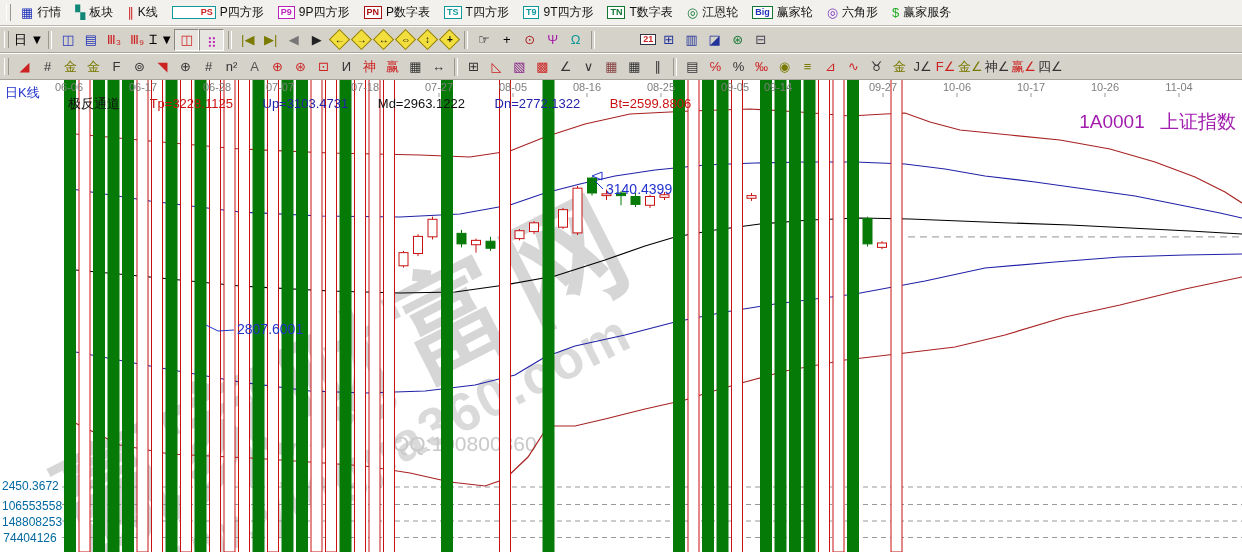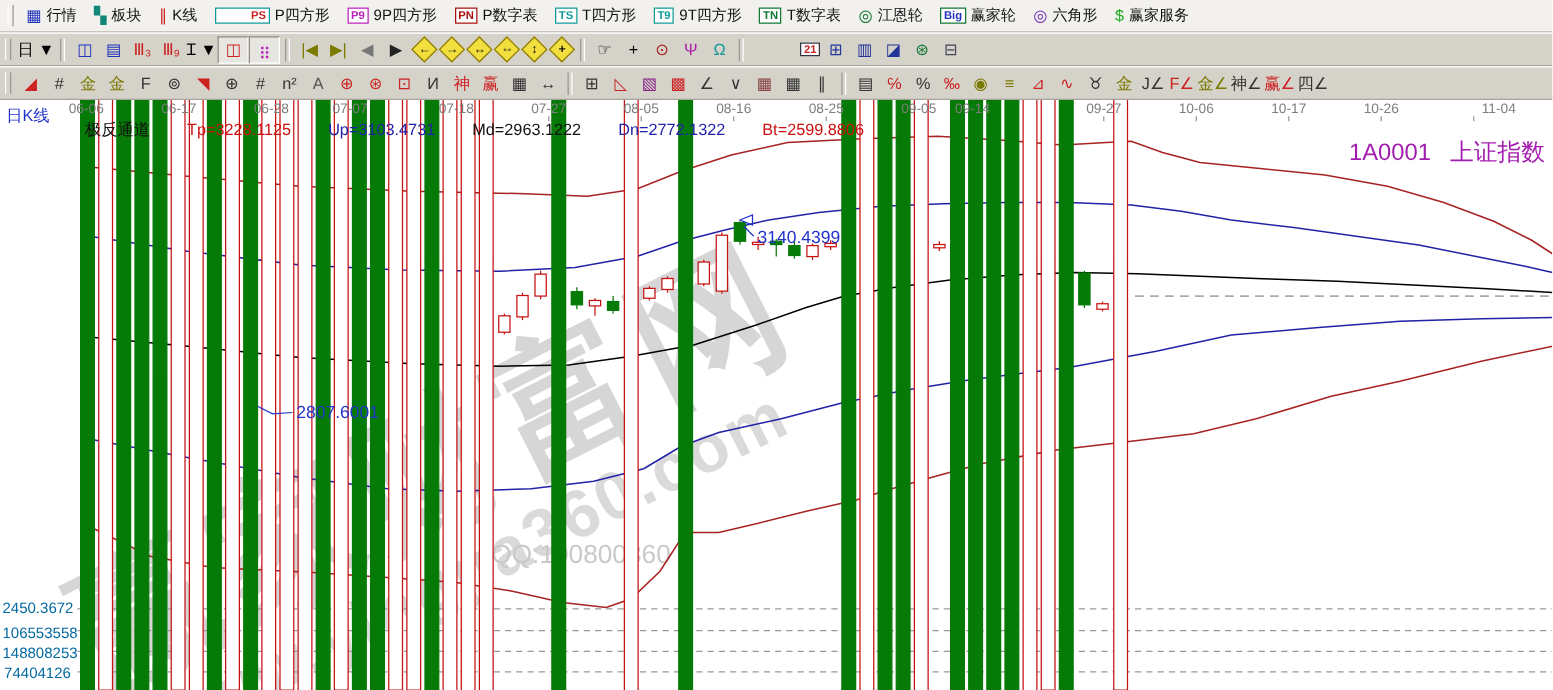--- a/index.html
+++ b/index.html
@@ -378,21 +378,21 @@
         <span class="date-label" style="left: 439px;">07-27</span>
         <span class="date-label" style="left: 513px;">08-05</span>
         <span class="date-label" style="left: 587px;">08-16</span>
         <span class="date-label" style="left: 661px;">08-25</span>
         <span class="date-label" style="left: 735px;">09-05</span>
         <span class="date-label" style="left: 778px;">09-14</span>
         <span class="date-label" style="left: 883px;">09-27</span>
         <span class="date-label" style="left: 957px;">10-06</span>
         <span class="date-label" style="left: 1031px;">10-17</span>
         <span class="date-label" style="left: 1105px;">10-26</span>
-        <span class="date-label" style="left: 1179px; margin-left: 20px;">11-04</span>
+        <span class="date-label" style="left: 1179px;">11-04</span>
       </div>
     <div id="vlabels">
         <div class="vlab" style="top: 399px;">2450.3672</div>
         <div class="vlab" style="top: 419px;">106553558</div>
         <div class="vlab" style="top: 435px;">148808253</div>
         <div class="vlab" style="top: 451px;">74404126</div>
       </div>
 
     <svg id="cv" width="1242" height="477" viewBox="0 0 1242 477">
         <line x1="69" y1="13" x2="69" y2="17" stroke="#999" stroke-width="1"></line>

